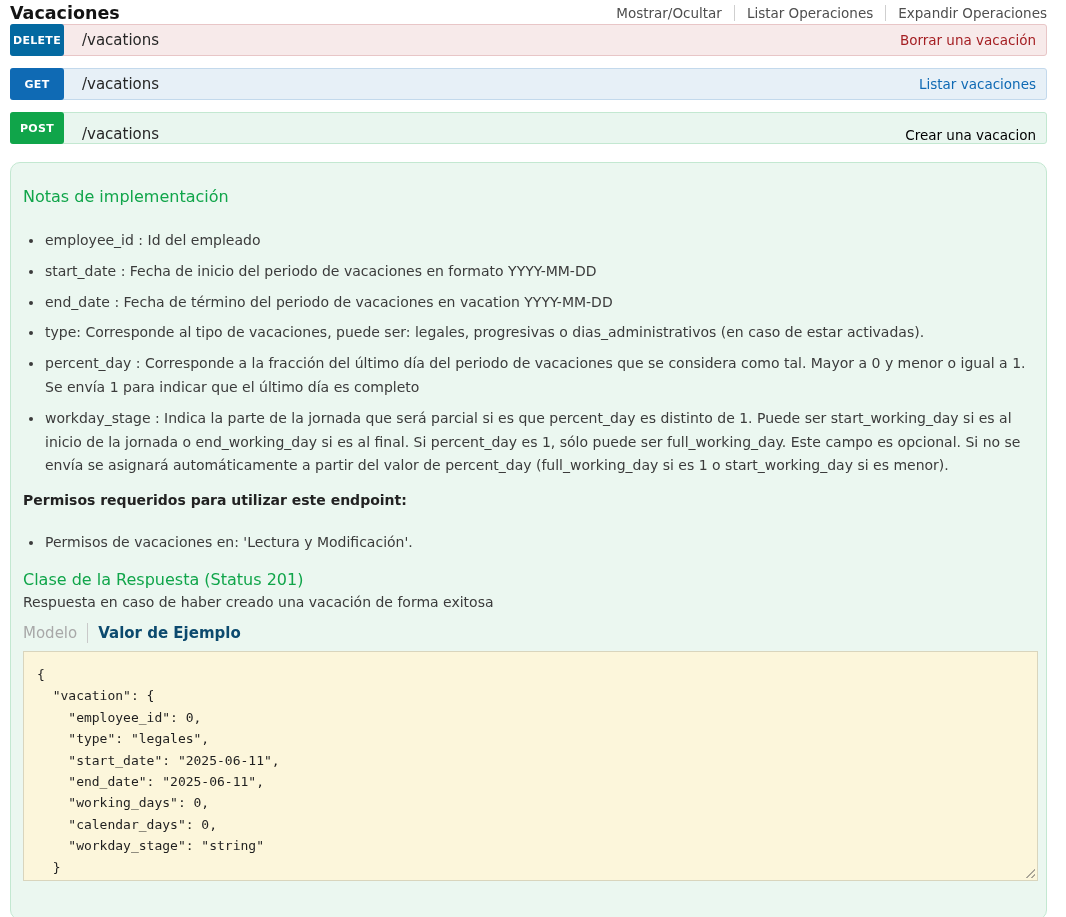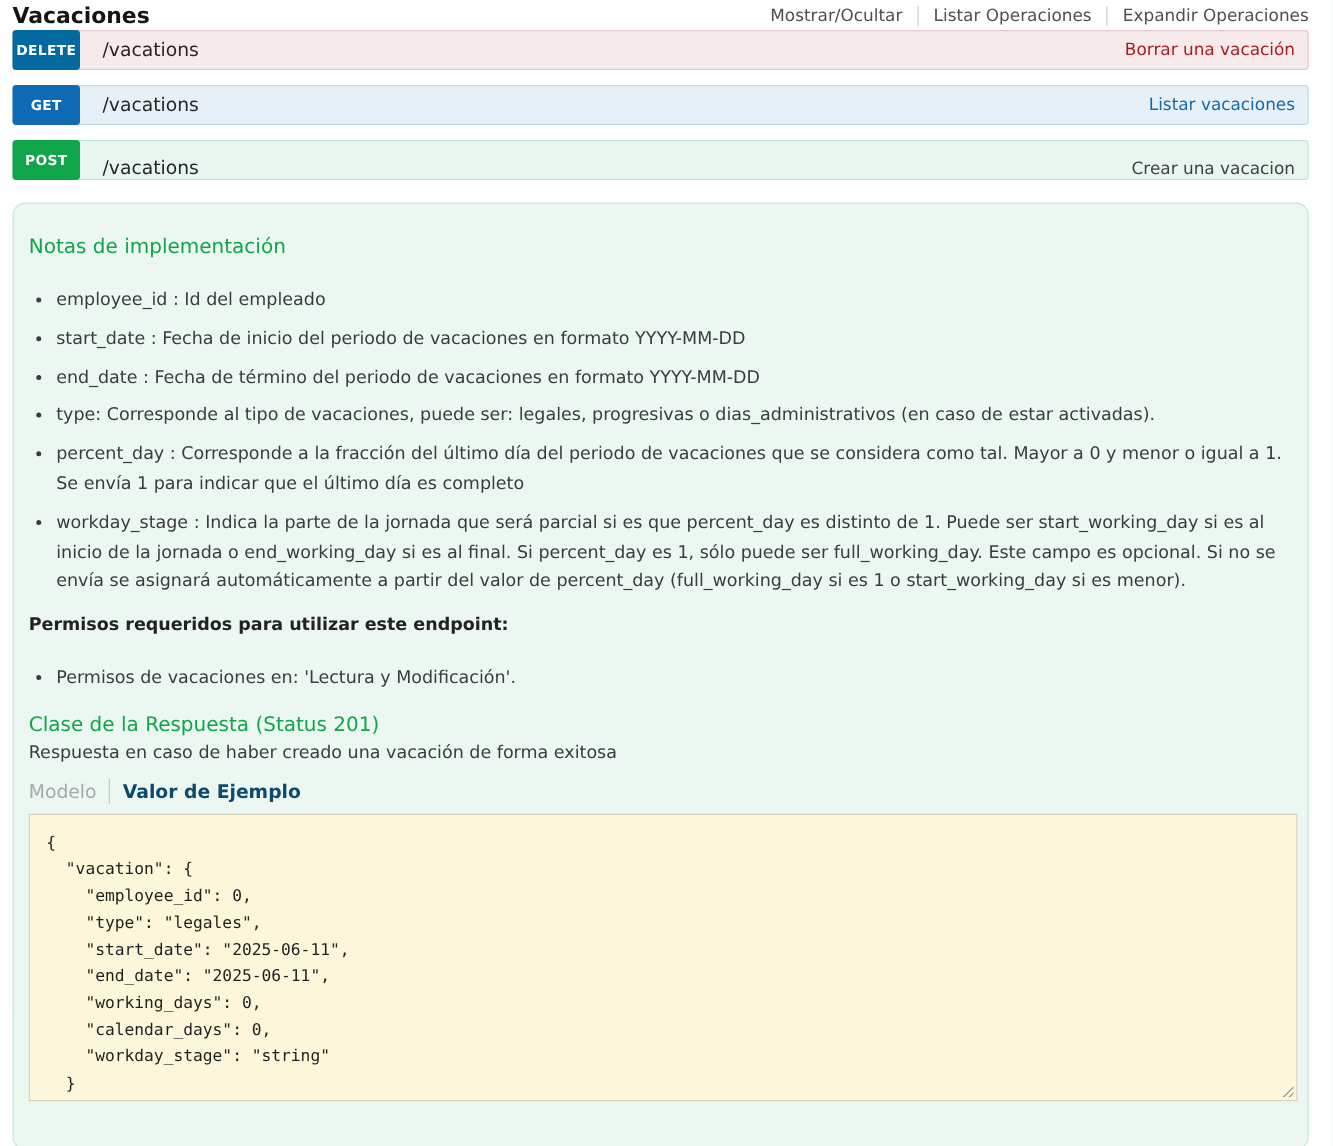--- a/index.html
+++ b/index.html
@@ -29,21 +29,21 @@
   .badge { width:54px; align-self:stretch; margin:-1px 0 -1px -1px; border-radius:3px;
            color:#fff; font-size:11px; font-weight:bold; letter-spacing:.3px;
            display:flex; align-items:center; justify-content:center; }
   .badge-delete { background:#0369a1; }
   .badge-get    { background:#0f6ab4; }
   .badge-post   { background:#10a54a; }
   .op-path { margin-left:18px; font-size:15px; color:#262626; }
   .op-summary { margin-left:auto; margin-right:10px; font-size:13.5px; }
   .sum-delete { color:#a41e22; }
   .sum-get    { color:#0f6ab4;text-align:center; }
-  .sum-post   { color:#404040; }
+  .sum-post   { color:#000000; }
 
   
   .content { background:#ebf7f0; border:1px solid #c3e8d1; border-radius:10px;
              padding:24px 6px 40px 12px; height:758px; overflow:hidden;margin-top:18px; }
   .green-heading { color:#10a54a; font-size:16px; font-weight:normal; margin:0 0 5px 0; }
   .intro { margin:0; font-size:14px; line-height:1.45; }
   ul.param-list, ul.perm-list { margin:23px 0 0 0; padding-left:21px; }
   ul li { font-size:14px; line-height:1.7; margin-bottom:7px; padding-left:1px; }
   .perm-heading { font-weight:bold; font-size:14px; color:#222; margin:14px 0 0 0; }
   .response-heading { margin-top:15px; }
@@ -99,21 +99,21 @@
     <span class="op-summary sum-post">Crear una vacacion</span>
   </div>
 
   <div class="content">
 
     <h2 class="green-heading">Notas de implementación</h2>
 
     <ul class="param-list">
       <li>employee_id : Id del empleado</li>
       <li>start_date : Fecha de inicio del periodo de vacaciones en formato YYYY-MM-DD</li>
-      <li>end_date : Fecha de término del periodo de vacaciones en formato YYYY-MM-DD</li>
+      <li>end_date : Fecha de término del periodo de vacaciones en vacation YYYY-MM-DD</li>
       <li>type: Corresponde al tipo de vacaciones, puede ser: legales, progresivas o dias_administrativos (en caso de estar activadas).</li>
       <li>percent_day : Corresponde a la fracción del último día del periodo de vacaciones que se considera como tal. Mayor a 0 y menor o igual a 1. Se envía 1 para indicar que el último día es completo</li>
       <li>workday_stage : Indica la parte de la jornada que será parcial si es que percent_day es distinto de 1. Puede ser start_working_day si es al inicio de la jornada o end_working_day si es al final. Si percent_day es 1, sólo puede ser full_working_day. Este campo es opcional. Si no se envía se asignará automáticamente a partir del valor de percent_day (full_working_day si es 1 o start_working_day si es menor).</li>
     </ul>
 
     <p class="perm-heading">Permisos requeridos para utilizar este endpoint:</p>
     <ul class="perm-list">
       <li>Permisos de vacaciones en: 'Lectura y Modificación'.</li>
     </ul>
 

